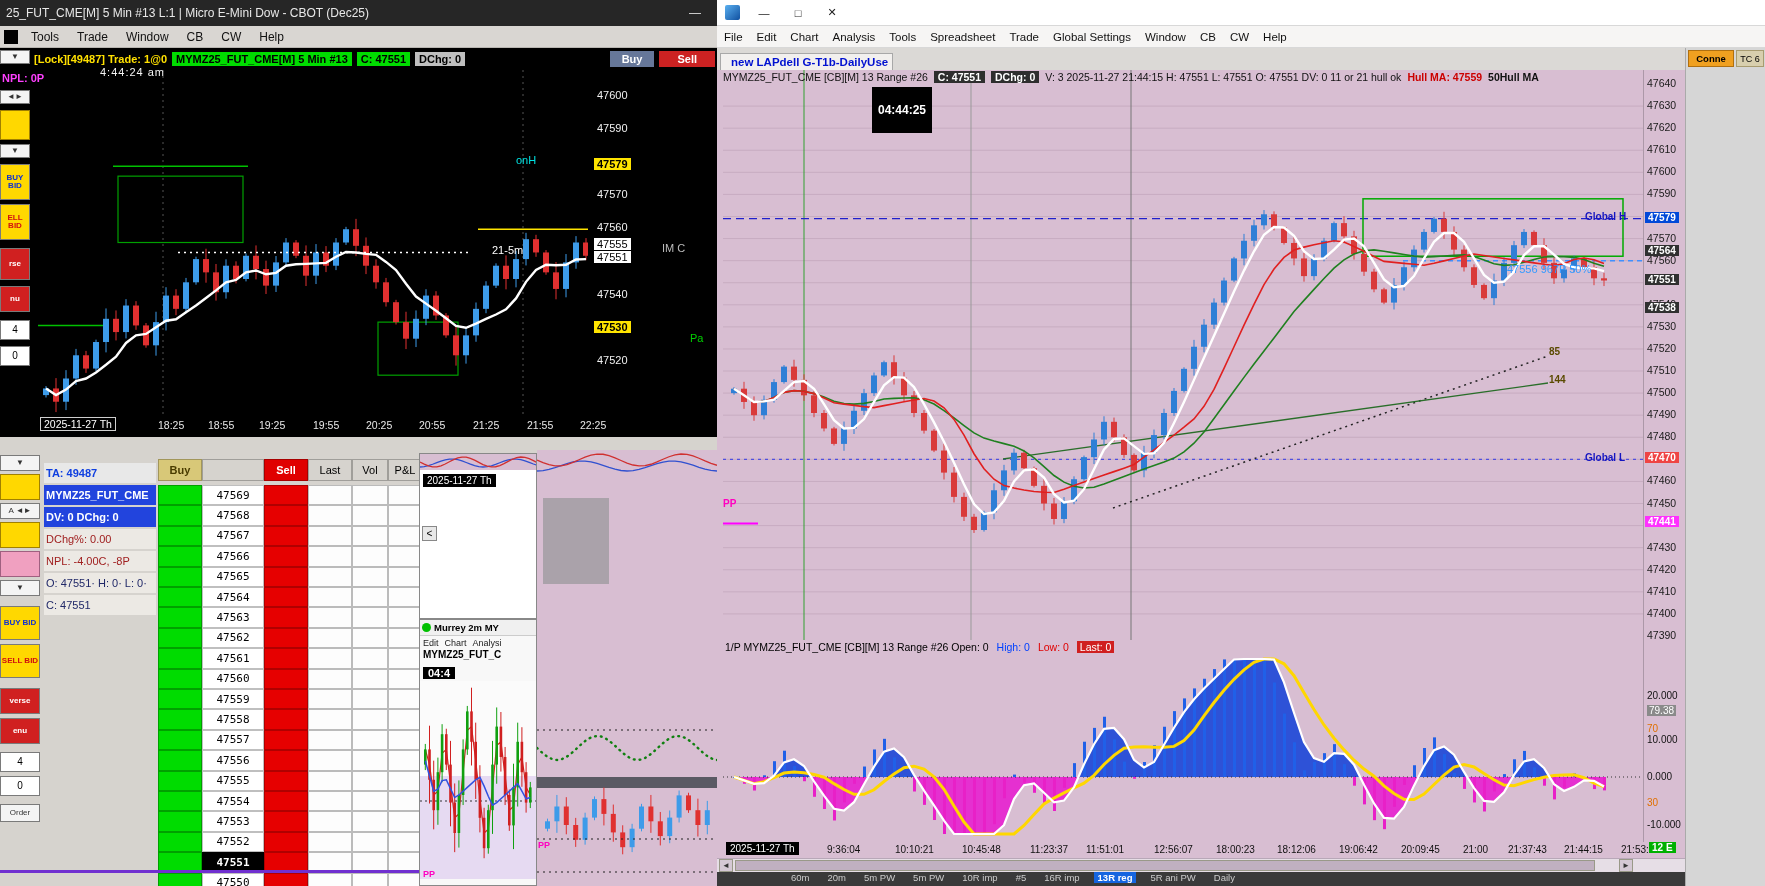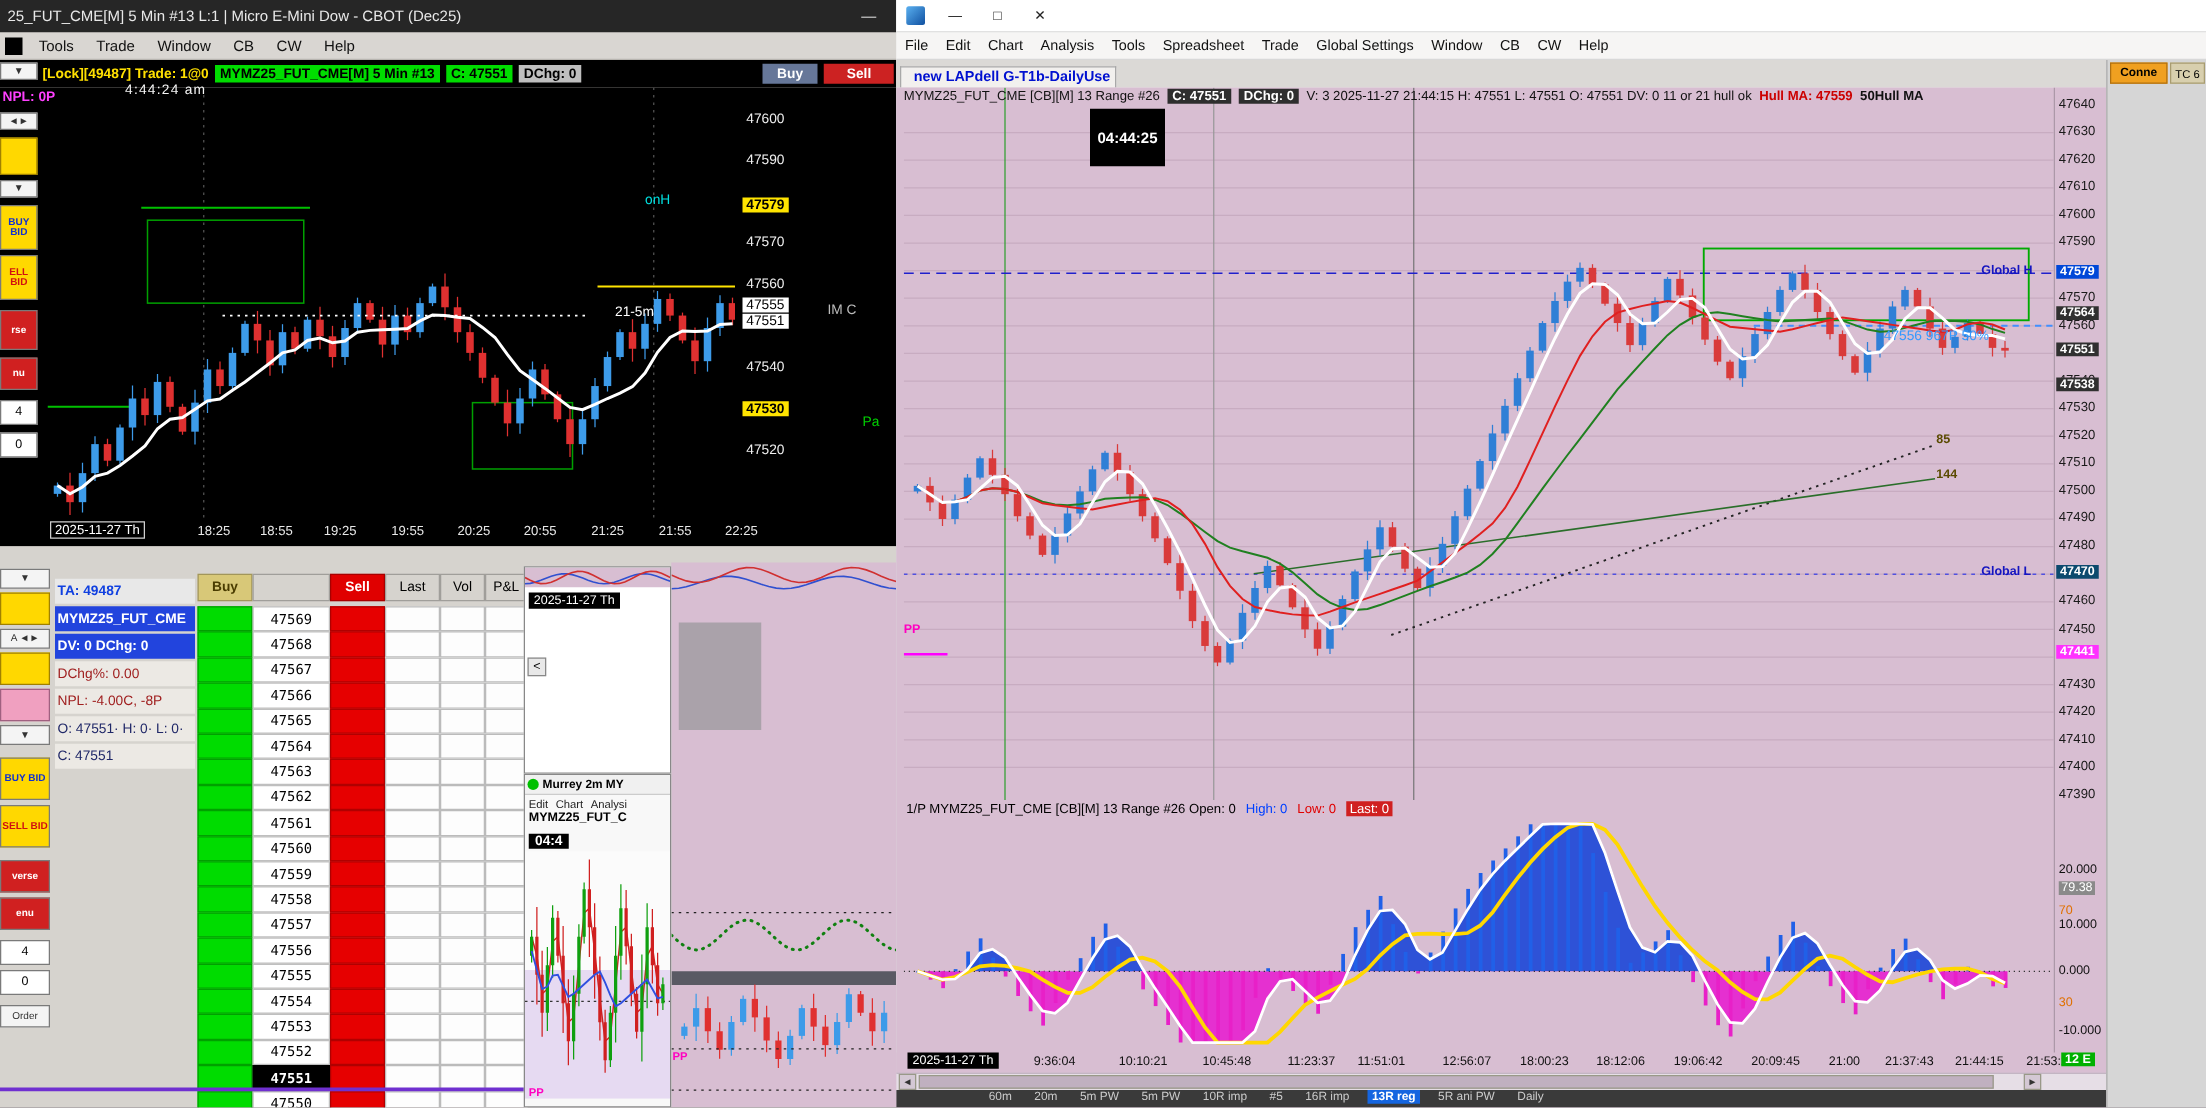--- a/index.html
+++ b/index.html
@@ -113,21 +113,21 @@
 #ov-ret{color:#3399ff;font-size:11px}
 #ov-85,#ov-144{color:#5a4a00;font-size:10px;font-weight:bold}
 #ov-pp{color:#ff00c0;font-size:10px;font-weight:bold}
 #rw-footer{position:absolute;left:8px;top:571px;font-size:10.5px;display:flex;gap:8px;white-space:nowrap;z-index:4}
 #rw-footer .hi{color:#0040ff}#rw-footer .lo{color:#e00000}
 #rw-footer .la{color:#fff;background:#d02020;padding:0 3px}
 #rw-axiscol{position:absolute;left:926px;top:0;width:42px;height:788px;background:#d8bed2;border-left:1px solid rgba(0,0,0,.2)}
 .rpl{position:absolute;left:3px;font-size:10.5px;color:#1a1a1a;white-space:nowrap}
 .rtag{position:absolute;left:1px;font-size:10px;font-weight:bold;padding:0 3px;color:#fff;white-space:nowrap}
 .rtag.tagblue{background:#0048d8}
-.rtag.tagblue2{background:#0c4a6e}
+.rtag.tagblue2{background:#ef4444}
 .rtag.tagdark{background:#303030}
 .rtag.tagmag{background:#ff30ff;color:#fff}
 .oscl{position:absolute;left:3px;font-size:10px;color:#111;white-space:nowrap}
 .oscl.orange{color:#e07000}
 .oscl.graybox{background:#8a8a8a;color:#fff;padding:0 2px}
 #rw-timeaxis{position:absolute;left:0;top:772px;width:968px;height:16px;background:#d8bed2;z-index:4}
 #rw-timeaxis .tl{position:absolute;top:2px;font-size:10px;color:#111;white-space:nowrap}
 #rw-timeaxis .tl.datebox{top:0;background:#000;color:#fff;padding:1px 4px}
 #rw-12e{position:absolute;left:932px;top:772px;background:#00b000;color:#fff;font-size:10px;font-weight:bold;padding:0 3px;z-index:5}
 #rw-scroll{position:absolute;left:0;top:788px;width:968px;height:14px;background:#e6dee6;border-top:1px solid #b8a8b8}

